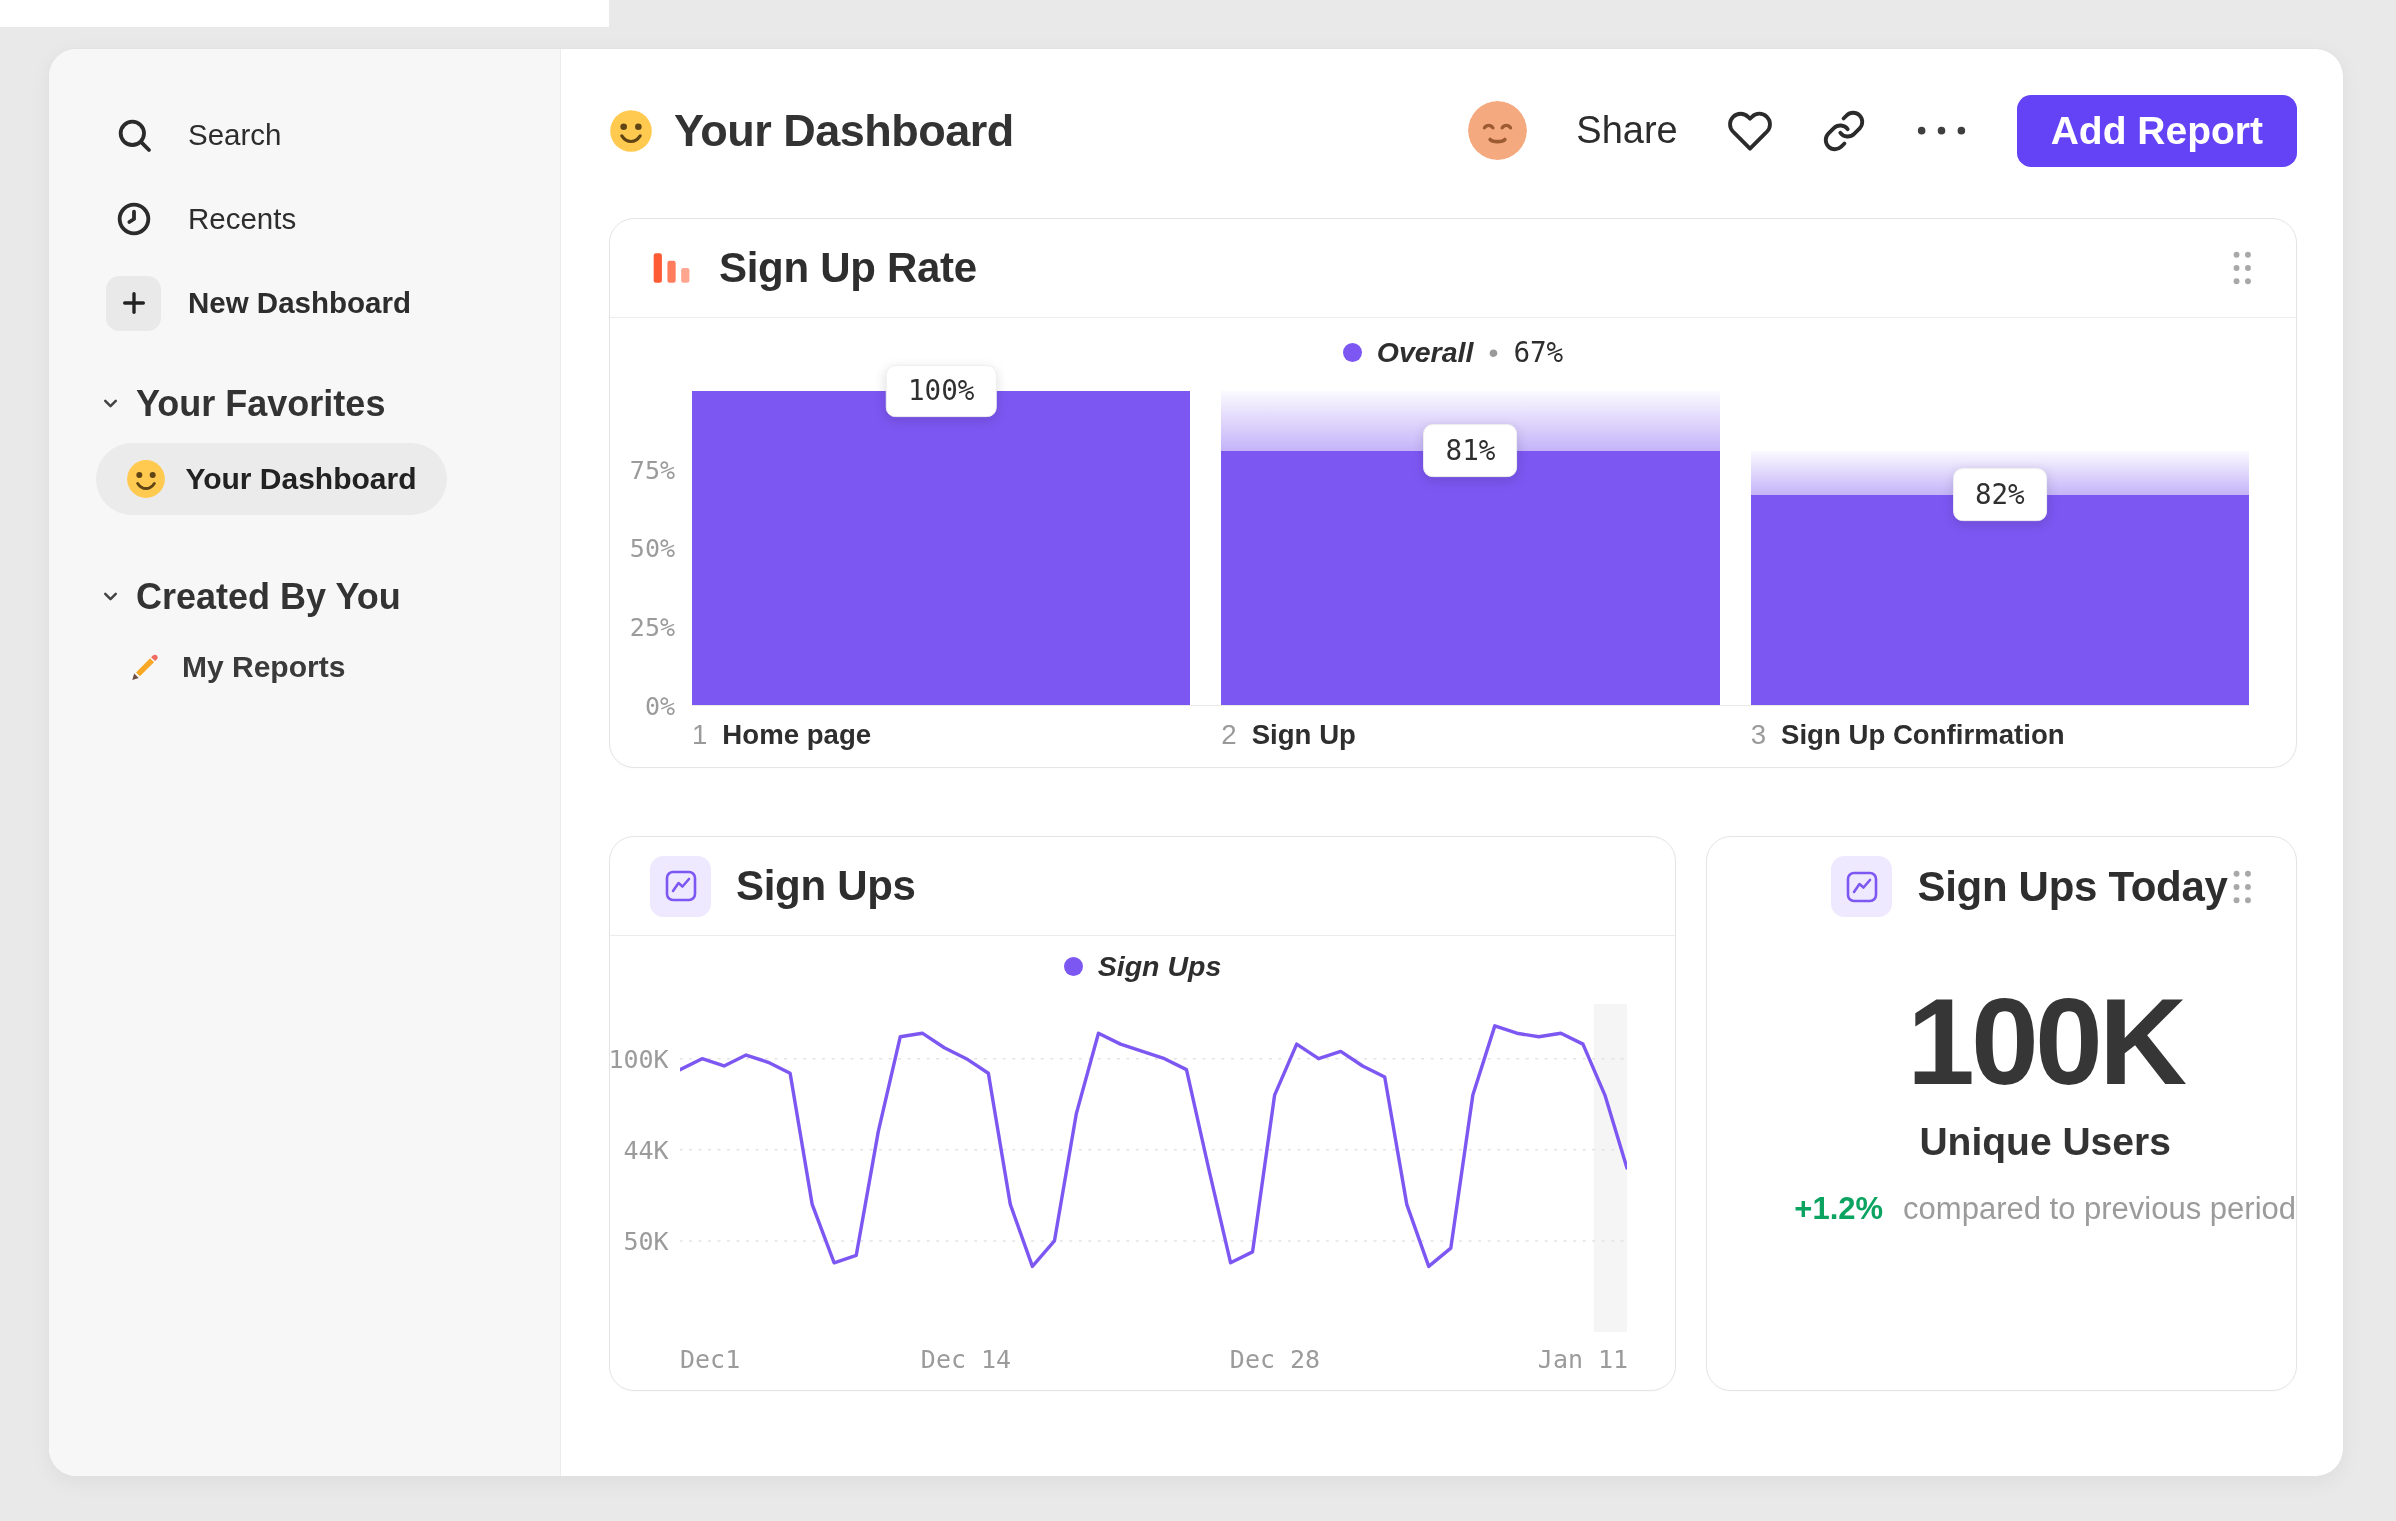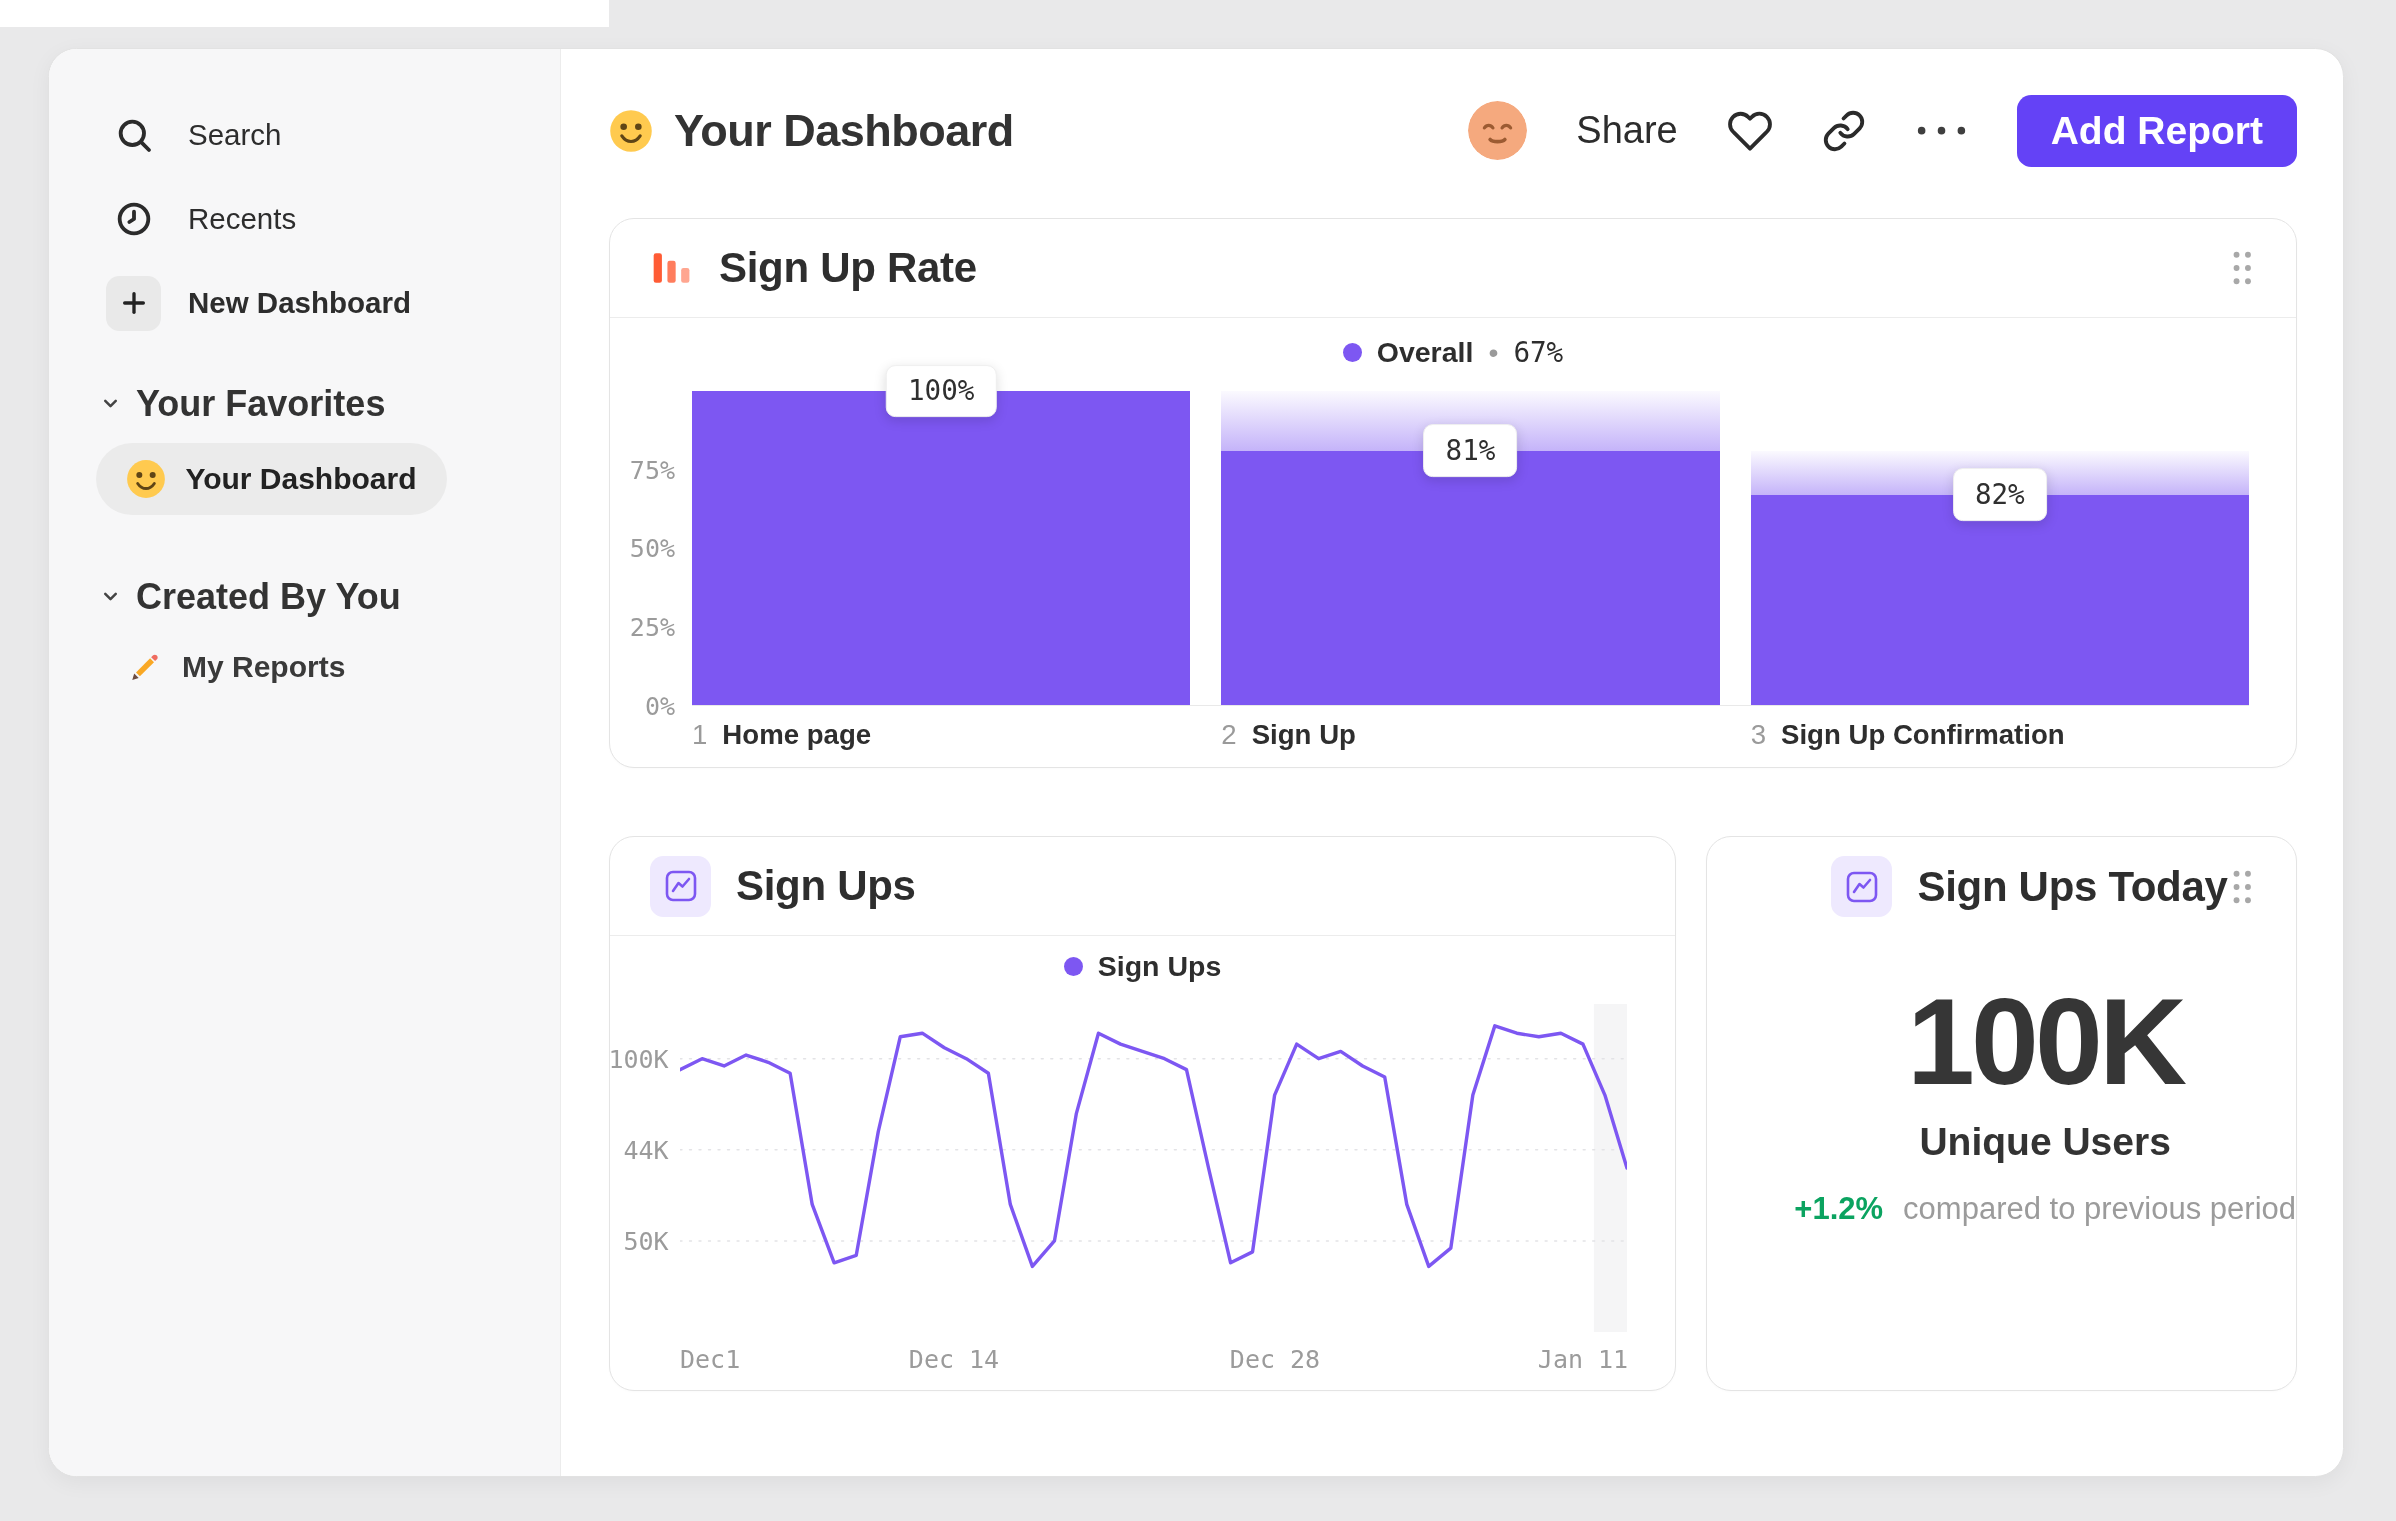--- a/index.html
+++ b/index.html
@@ -56,21 +56,21 @@
   }
 
   
   .card { background:#fff; border:1.4px solid #e4e4e4; border-radius:25px; box-shadow:0 1px 2.9px rgba(0,0,0,0.02); }
   .card-header { display:flex; align-items:center; height:99px; padding:0 40px; border-bottom:1.4px solid #ececec; }
   .card-header.no-border { border-bottom:none; }
   .card-title { font-size:42px; font-weight:700; color:#2e2e2e; margin-left:25px; letter-spacing:-0.3px; }
   .drag-handle { margin-left:auto; cursor:grab; display:flex; align-items:center; }
   .legend-row { height:68px; display:flex; align-items:center; justify-content:center; gap:15px; }
   .legend-dot { width:19px; height:19px; border-radius:50%; background:#7D57F2; }
-  .legend-name { font-size:28.5px; font-weight:700; color:#2e2e2e; }
+  .legend-name { font-size:28.5px; font-weight:700; color:#2e2e2e;font-style:italic; }
   .legend-sep { font-size:28.5px; color:#9a9a9a; }
   .legend-value { font-family:"DejaVu Sans Mono",monospace; font-size:27.6px; color:#2e2e2e; }
 
   
   .card-funnel { margin-top:40px; height:550px; display:flex; flex-direction:column; }
   .funnel-body { display:flex; margin:4.8px 47px 0 15px; height:315px; }
   .funnel-axis { width:67px; position:relative; }
   .funnel-ytick { position:absolute; right:17px; transform:translateY(50%); font-family:"DejaVu Sans Mono",monospace; font-size:25px; color:#9b9b9b; }
   .funnel-bars { flex:1; display:flex; gap:31px; position:relative; border-bottom:1px solid #e9e9e9; }
   .funnel-col { flex:1; position:relative; }
@@ -329,21 +329,21 @@
                 <rect x="961.2558139534884" y="0" width="34.74418604651157" height="345" fill="rgba(140,140,150,0.09)"></rect>
                 <line x1="0" x2="996" y1="57.5" y2="57.5" stroke="#e3e3e6" stroke-width="1.6" stroke-dasharray="2 8" stroke-linecap="round"></line>
                 <line x1="0" x2="996" y1="153.33333333333331" y2="153.33333333333331" stroke="#e3e3e6" stroke-width="1.6" stroke-dasharray="2 8" stroke-linecap="round"></line>
                 <line x1="0" x2="996" y1="249.16666666666666" y2="249.16666666666666" stroke="#e3e3e6" stroke-width="1.6" stroke-dasharray="2 8" stroke-linecap="round"></line>
                 <polyline points="0.0,69.0 23.2,57.5 46.3,65.2 69.5,53.7 92.7,61.3 115.8,72.8 139.0,210.8 162.1,272.2 185.3,264.5 208.5,134.2 231.6,34.5 254.8,30.7 278.0,46.0 301.1,57.5 324.3,72.8 347.4,210.8 370.6,276.0 393.8,249.2 416.9,115.0 440.1,30.7 463.3,42.2 486.4,49.8 509.6,57.5 532.7,69.0 555.9,172.5 579.1,272.2 602.2,260.7 625.4,95.8 648.6,42.2 671.7,57.5 694.9,49.8 718.0,65.2 741.2,76.7 764.4,210.8 787.5,276.0 810.7,256.8 833.9,95.8 857.0,23.0 880.2,30.7 903.3,34.5 926.5,30.7 949.7,42.2 972.8,95.8 996.0,172.5" fill="none" stroke="#7D57F2" stroke-width="3.6" stroke-linejoin="round" stroke-linecap="round"></polyline>
               </svg>
           </div>
         </div>
         <div class="line-xlabels">
           <span class="line-xtick first" style="left: 0px;">Dec1</span>
-          <span class="line-xtick" style="left: 274px;">Dec 14</span>
+          <span class="line-xtick" style="left: 286px;">Dec 14</span>
           <span class="line-xtick" style="left: 595px;">Dec 28</span>
           <span class="line-xtick" style="left: 903px;">Jan 11</span>
         </div>
       </section>
 
       <section class="card card-number">
         <div class="card-header no-border">
           <span class="purple-icon-box">
             <svg width="34" height="34" viewBox="0 0 34 34" fill="none" stroke="#7D57F2" stroke-width="2.6" stroke-linecap="round" stroke-linejoin="round">
               <rect x="3" y="3" width="28" height="28" rx="6"></rect>

